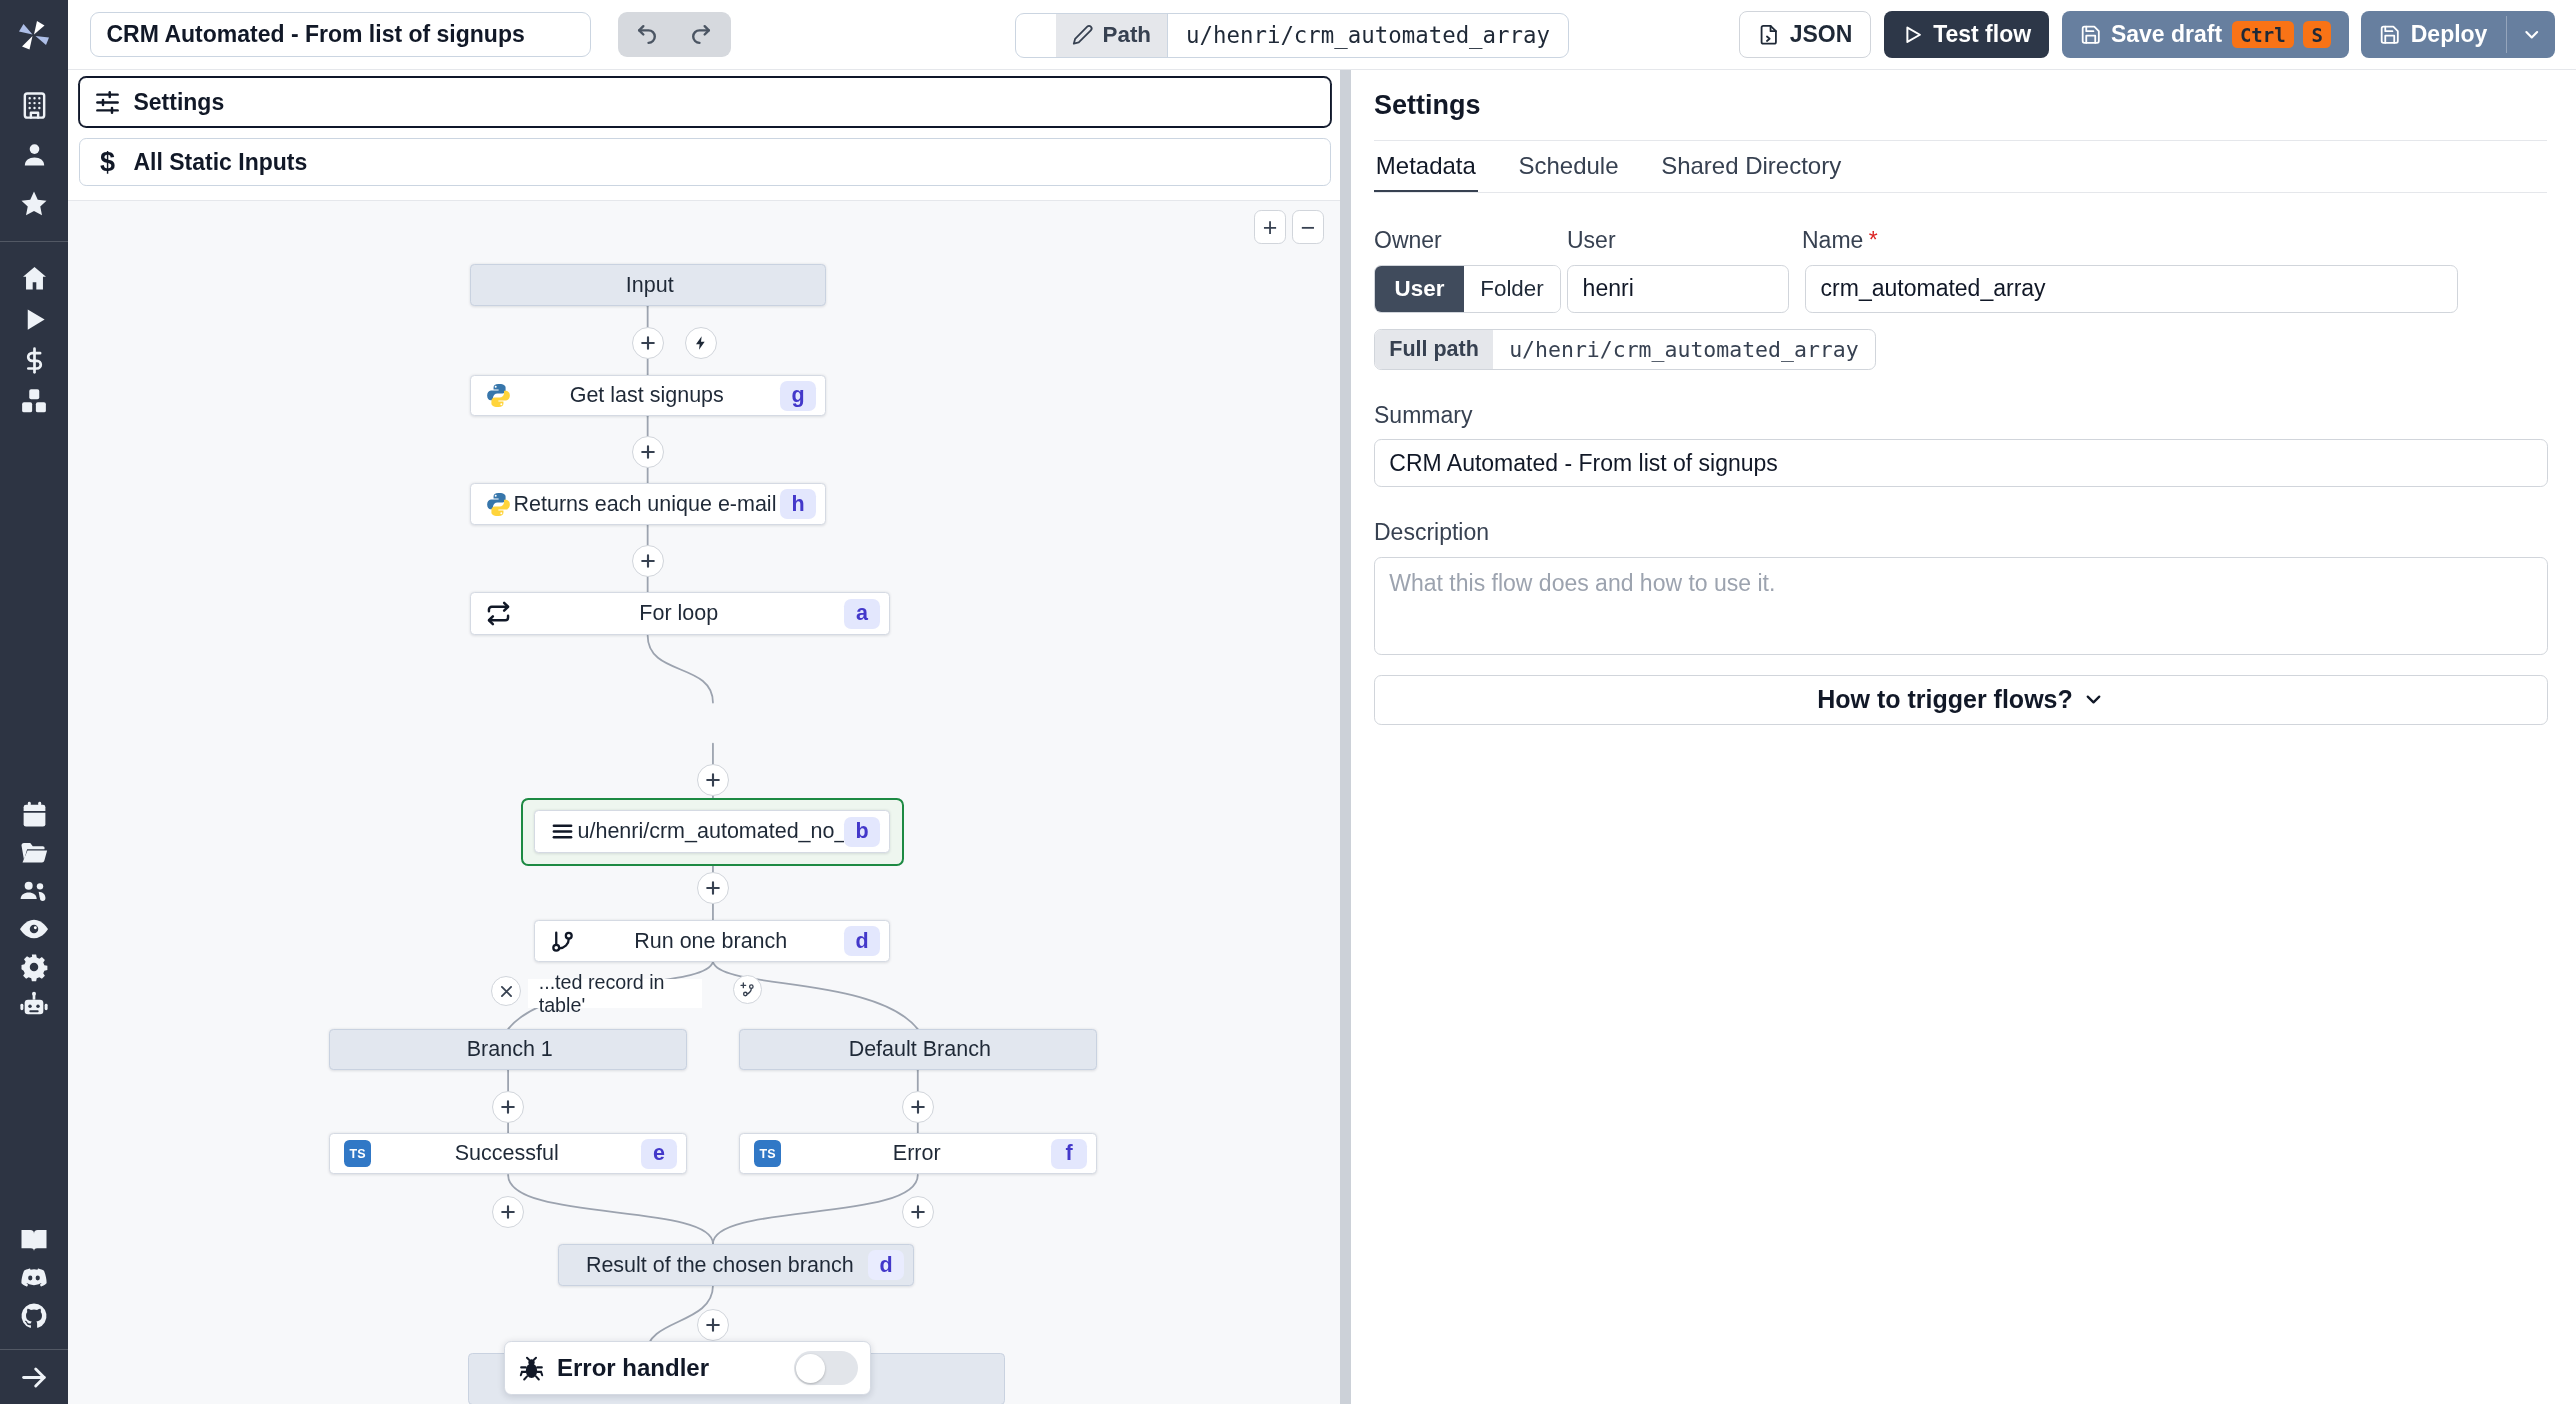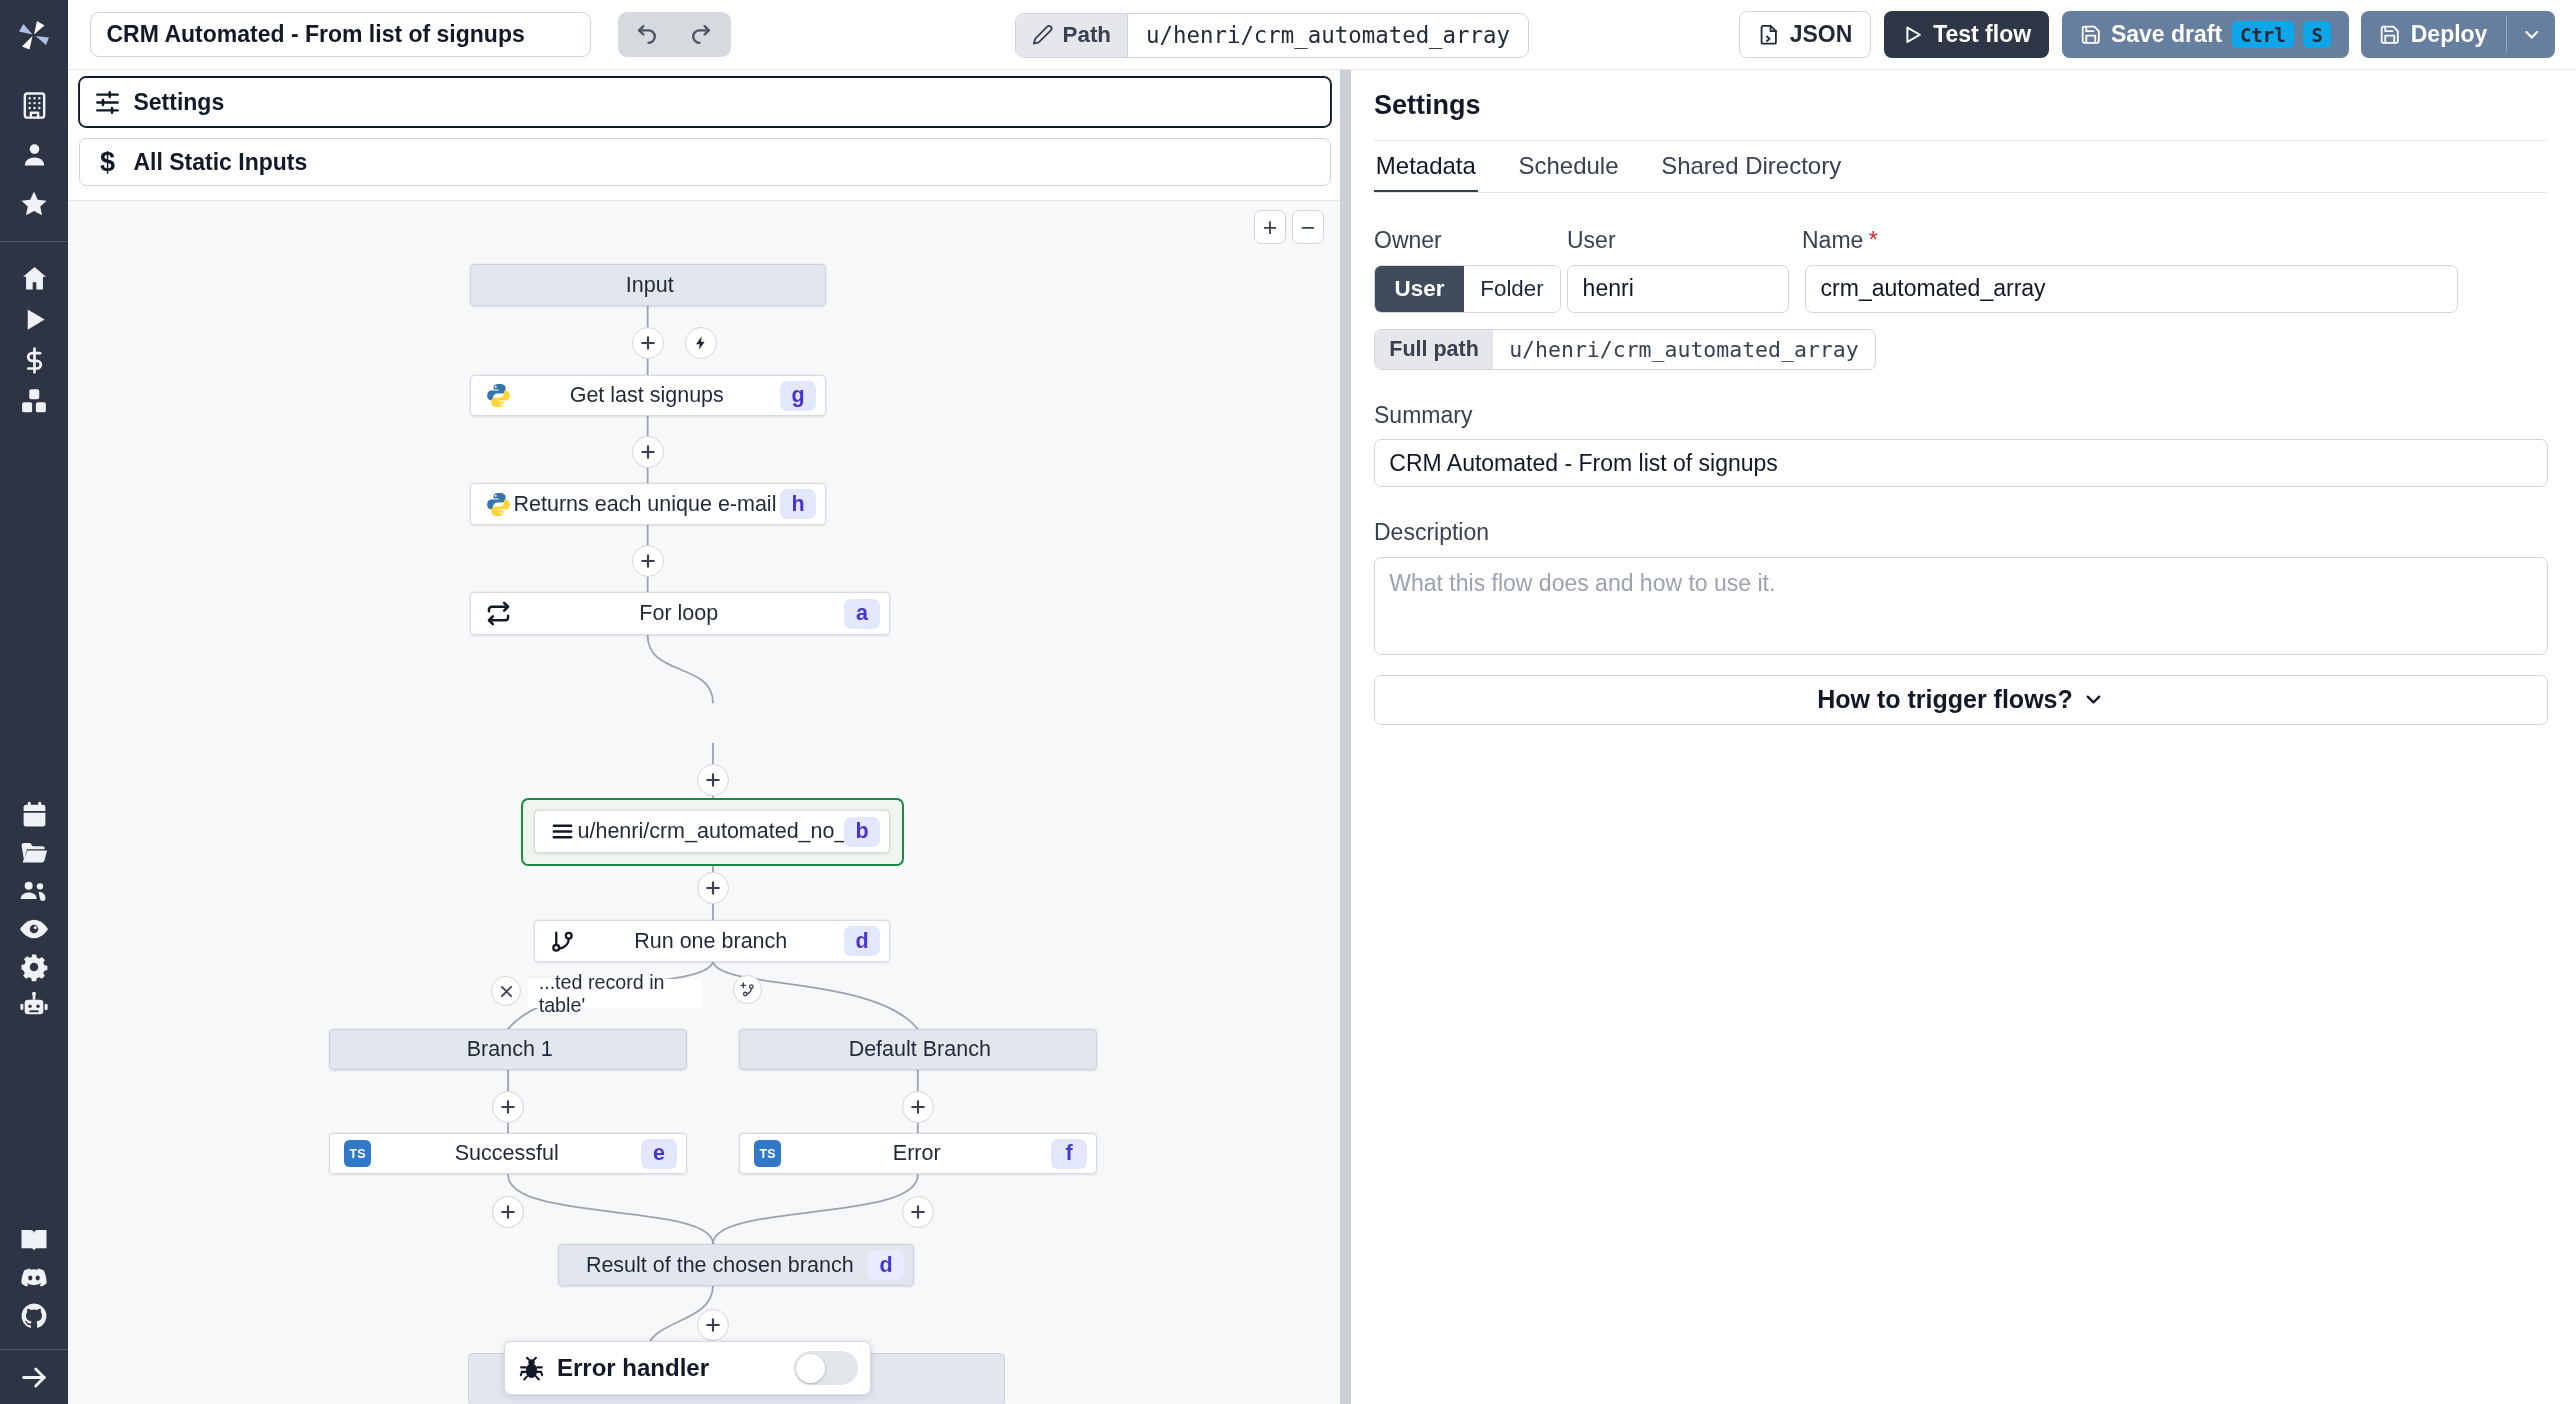--- a/index.html
+++ b/index.html
@@ -24,31 +24,31 @@
   .topbar { position:absolute; left:68px; top:0; width:2508px; height:70px; background:#fff;
             border-bottom:0.9px solid #e5e7eb; display:flex; align-items:center; z-index:20; }
   .title-input { margin-left:21.5px; width:501px; height:45px; border:0.9px solid #cbd5e1; border-radius:9px;
                  padding:0 16px; font-size:23px; font-weight:700; color:#111827;
                  font-family:"Liberation Sans",sans-serif; outline:none; }
   .undo-redo { margin-left:27px; height:45px; width:113px; background:#d6d9de; border-radius:9px;
                display:flex; align-items:center; justify-content:space-evenly; }
   .ur-btn { width:48px; height:39px; display:flex; align-items:center; justify-content:center;
             color:#4b5563; background:transparent; border:none; cursor:pointer; }
   .path-group { position:absolute; left:947px; top:12.5px; height:45px; display:flex; align-items:stretch;
-                border:0.9px solid #cbd5e1; border-radius:9px; overflow:hidden; background:#fff; }
+                border:0.9px solid #cbd5e1; border-radius:9px; overflow:hidden; background:#fff;padding-left:40px; }
   .path-label { background:#e5e7eb; display:flex; align-items:center; gap:9px; padding:0 16px;
                 font-size:22.4px; font-weight:700; color:#374151; border-right:0.9px solid #cbd5e1; }
   .path-value { display:flex; align-items:center; padding:0 18px; font-size:22.4px; color:#1f2937; min-width:358px; }
   .tb-right { margin-left:auto; margin-right:21.5px; display:flex; align-items:center; gap:12.5px; }
   .btn { height:47px; border-radius:8px; display:flex; align-items:center; gap:9.8px; padding:0 18px;
          font-size:23px; font-weight:700; cursor:pointer; border:none; font-family:"Liberation Sans",sans-serif; }
   .btn-json { background:#fff; border:0.9px solid #d1d5db; color:#1f2937; }
   .btn-dark { background:#2d3748; color:#fff; }
   .btn-slate { background:#677f9f; color:#fff; }
-  .kbd { background:#0ea5e9; color:#1f2937; border-radius:5.4px; padding:2.7px 8px; font-size:19px;
+  .kbd { background:#f97316; color:#1f2937; border-radius:5.4px; padding:2.7px 8px; font-size:19px;
          font-weight:700; font-family:"DejaVu Sans Mono", monospace; }
   .deploy-sep { width:0.9px; align-self:stretch; margin:5.4px 3.6px 5.4px 9px; background:rgba(255,255,255,0.3); }
 
   
   .canvas { position:absolute; left:68px; top:70px; width:1272px; height:1335px; background:#f7f8fa; }
   .canvas-header { position:absolute; left:0; top:0; width:1272px; height:131px; background:#fff;
                    border-bottom:0.9px solid #e5e7eb; z-index:2; }
   .module-box { position:absolute; left:10.7px; width:1252px; background:#fff; border:0.9px solid #cbd5e1;
                 border-radius:7.2px; display:flex; align-items:center; gap:12.5px; padding:0 14.3px;
                 font-size:23px; font-weight:700; color:#111827; cursor:pointer; }

